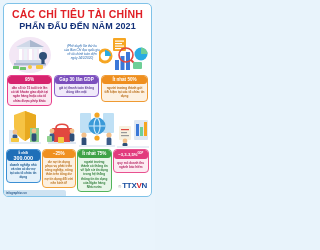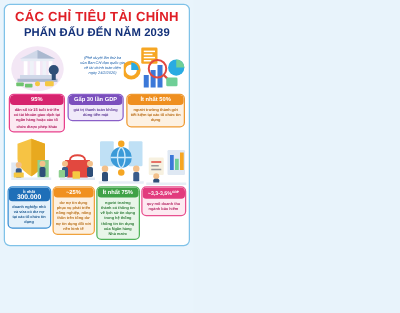--- a/index.html
+++ b/index.html
@@ -116,21 +116,21 @@
   .logo .vn{color:#1a4fa0;}
 </style>
 </head>
 <body>
 
 <div class="poster">
   <div class="panel">
 
     <div class="header">
       <div class="title">CÁC CHỈ TIÊU TÀI CHÍNH</div>
-      <div class="subtitle">PHẤN ĐẤU ĐẾN NĂM 2039</div>
+      <div class="subtitle">PHẤN ĐẤU ĐẾN NĂM 2021</div>
     </div>
 
     <div class="toprow">
 
       <svg class="bank" viewBox="0 0 44 40">
         <ellipse cx="22" cy="21" rx="21" ry="18" fill="#f3e7f5"></ellipse>
         <polygon points="22,6 36,13 8,13" fill="#cfd8e8"></polygon>
         <polygon points="22,6 36,13 22,13" fill="#aab8cf"></polygon>
         <rect x="9" y="13" width="26" height="2" fill="#e6ecf5"></rect>
         <rect x="11" y="15" width="3" height="11" fill="#ffffff"></rect>
@@ -262,15 +262,23 @@
         <div class="cardbody">người trưởng thành có thông tin về lịch sử tín dụng trong hệ thống thông tin tín dụng của Ngân hàng Nhà nước</div>
       </div>
       <div class="card d4">
         <span class="chip">
           <span>~3,3-3,5%</span><sup>GDP</sup>
         </span>
         <div class="cardbody">quy mô doanh thu ngành bảo hiểm</div>
       </div>
     </div>
 
+    <div class="footer">
+      <div class="ttxvn">
+        <span class="copy">©</span>
+        <span class="logo"><span class="tt">TTX</span><span class="x">V</span><span class="vn">N</span></span>
+      </div>
+      <div class="srcbar"></div>
+      <div class="srctxt">infographics.vn</div>
+    </div>
 
   </div>
 </div>
 
 </body></html>

